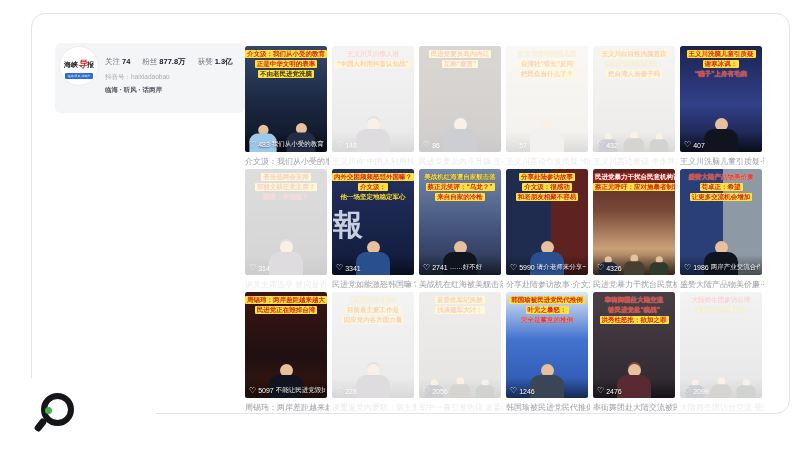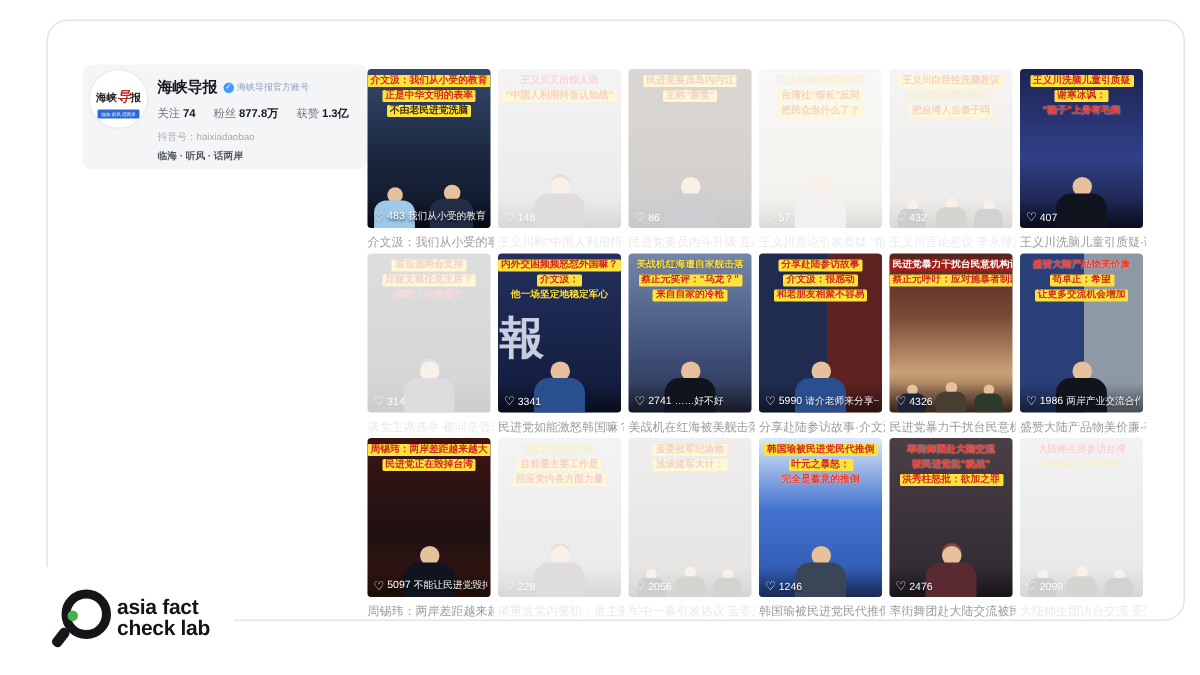--- a/index.html
+++ b/index.html
@@ -143,27 +143,20 @@
 <body>
 
 <div id="frame"></div>
 
 <section id="profile-card">
   <div class="avatar">
     <div class="av-name"><span>海峡</span><span class="av-accent">导</span><span>报</span></div>
     <div class="av-banner">临海 听风 话两岸</div>
   </div>
   <div class="p-info">
-    <div class="p-name-row">
-      <span class="p-name">海峡导报</span>
-      <span class="badge">
-        <span class="badge-ic">✓</span>
-        <span>海峡导报官方账号</span>
-      </span>
-    </div>
     <div class="p-stats">
       <span><span>关注</span><b>74</b></span>
       <span><span>粉丝</span><b>877.8万</b></span>
       <span><span>获赞</span><b>1.3亿</b></span>
     </div>
     <div class="p-id">抖音号：haixiadaobao</div>
     <div class="p-bio">临海 · 听风 · 话两岸</div>
   </div>
 </section>
 
@@ -612,17 +605,13 @@
     <div class="cap">大陆师生团访台交流 受到热情欢迎…</div>
   </div>
 </div>
 
 <div id="logo-block">
   <div class="mag">
     <div class="ring"></div>
       <div class="handle"></div>
       <div class="dot"></div>
   </div>
-  <div class="logo-text">
-    <div>asia fact</div>
-    <div>check lab</div>
-  </div>
 </div>
 
 </body></html>

